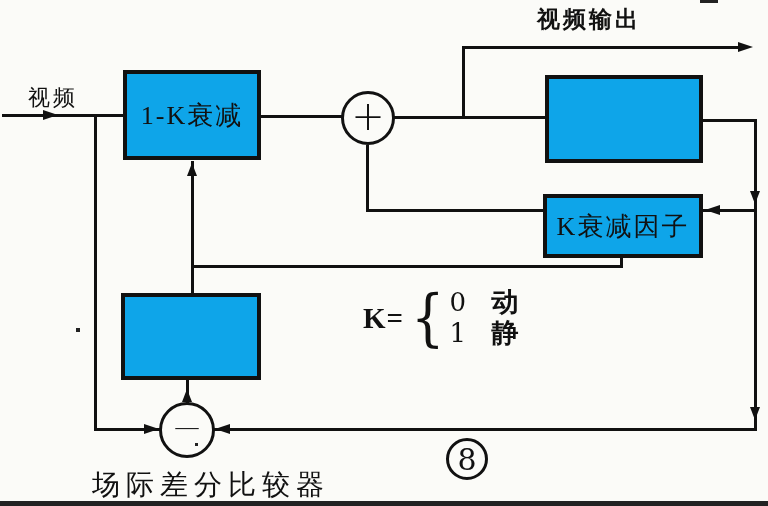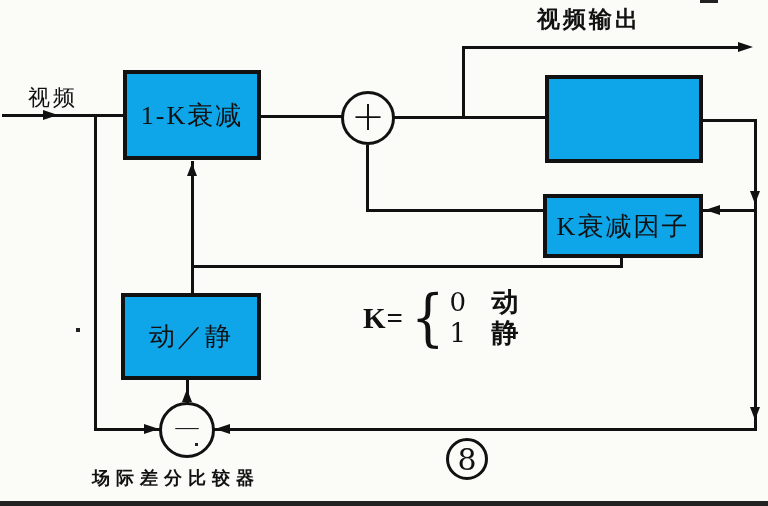--- a/index.html
+++ b/index.html
@@ -86,38 +86,37 @@
   </div>
 
   <div class="box" style="left:545px;top:75px;width:150px;height:80px;">
   </div>
 
   <div class="box" style="left:543px;top:194px;width:152px;height:56px;">
     <div>K衰减因子</div>
   </div>
 
   <div class="box" style="left:121px;top:293px;width:132px;height:79px;">
-    <div>动／静</div>
   </div>
 
   <div class="node" style="left:341px;top:91px;width:48px;height:48px;">
     <span class="sign" style="font-size:40px;margin-top:-4px;">+</span>
   </div>
 
   <div class="node" style="left:159px;top:402px;width:50px;height:50px;">
     <span class="sign" style="font-size:26px;margin-top:-6px;">—</span>
   </div>
 
   <div class="lbl lbl-2line" style="left:28px;top:78px;">
     <div>视频</div>
   </div>
 
   <div class="lbl" style="left:537px;top:4px;font-size:23px;letter-spacing:3px;font-weight:bold;">视频输出</div>
 
-  <div class="lbl" style="left:92px;top:466px;font-size:18px;letter-spacing:6px;font-weight:bold;">场际差分比较器</div>
+  <div class="lbl" style="left:92px;top:466px;font-size:28px;letter-spacing:6px;font-weight:normal;">场际差分比较器</div>
 
   <div class="formula" style="left:363px;top:288px;">
     <span class="lhs">K=</span>
     <span class="brace">{</span>
     <span class="cases">
       <span class="case-row">
         <span class="val">0</span>
         <span class="cn">动</span>
       </span>
       <span class="case-row">

